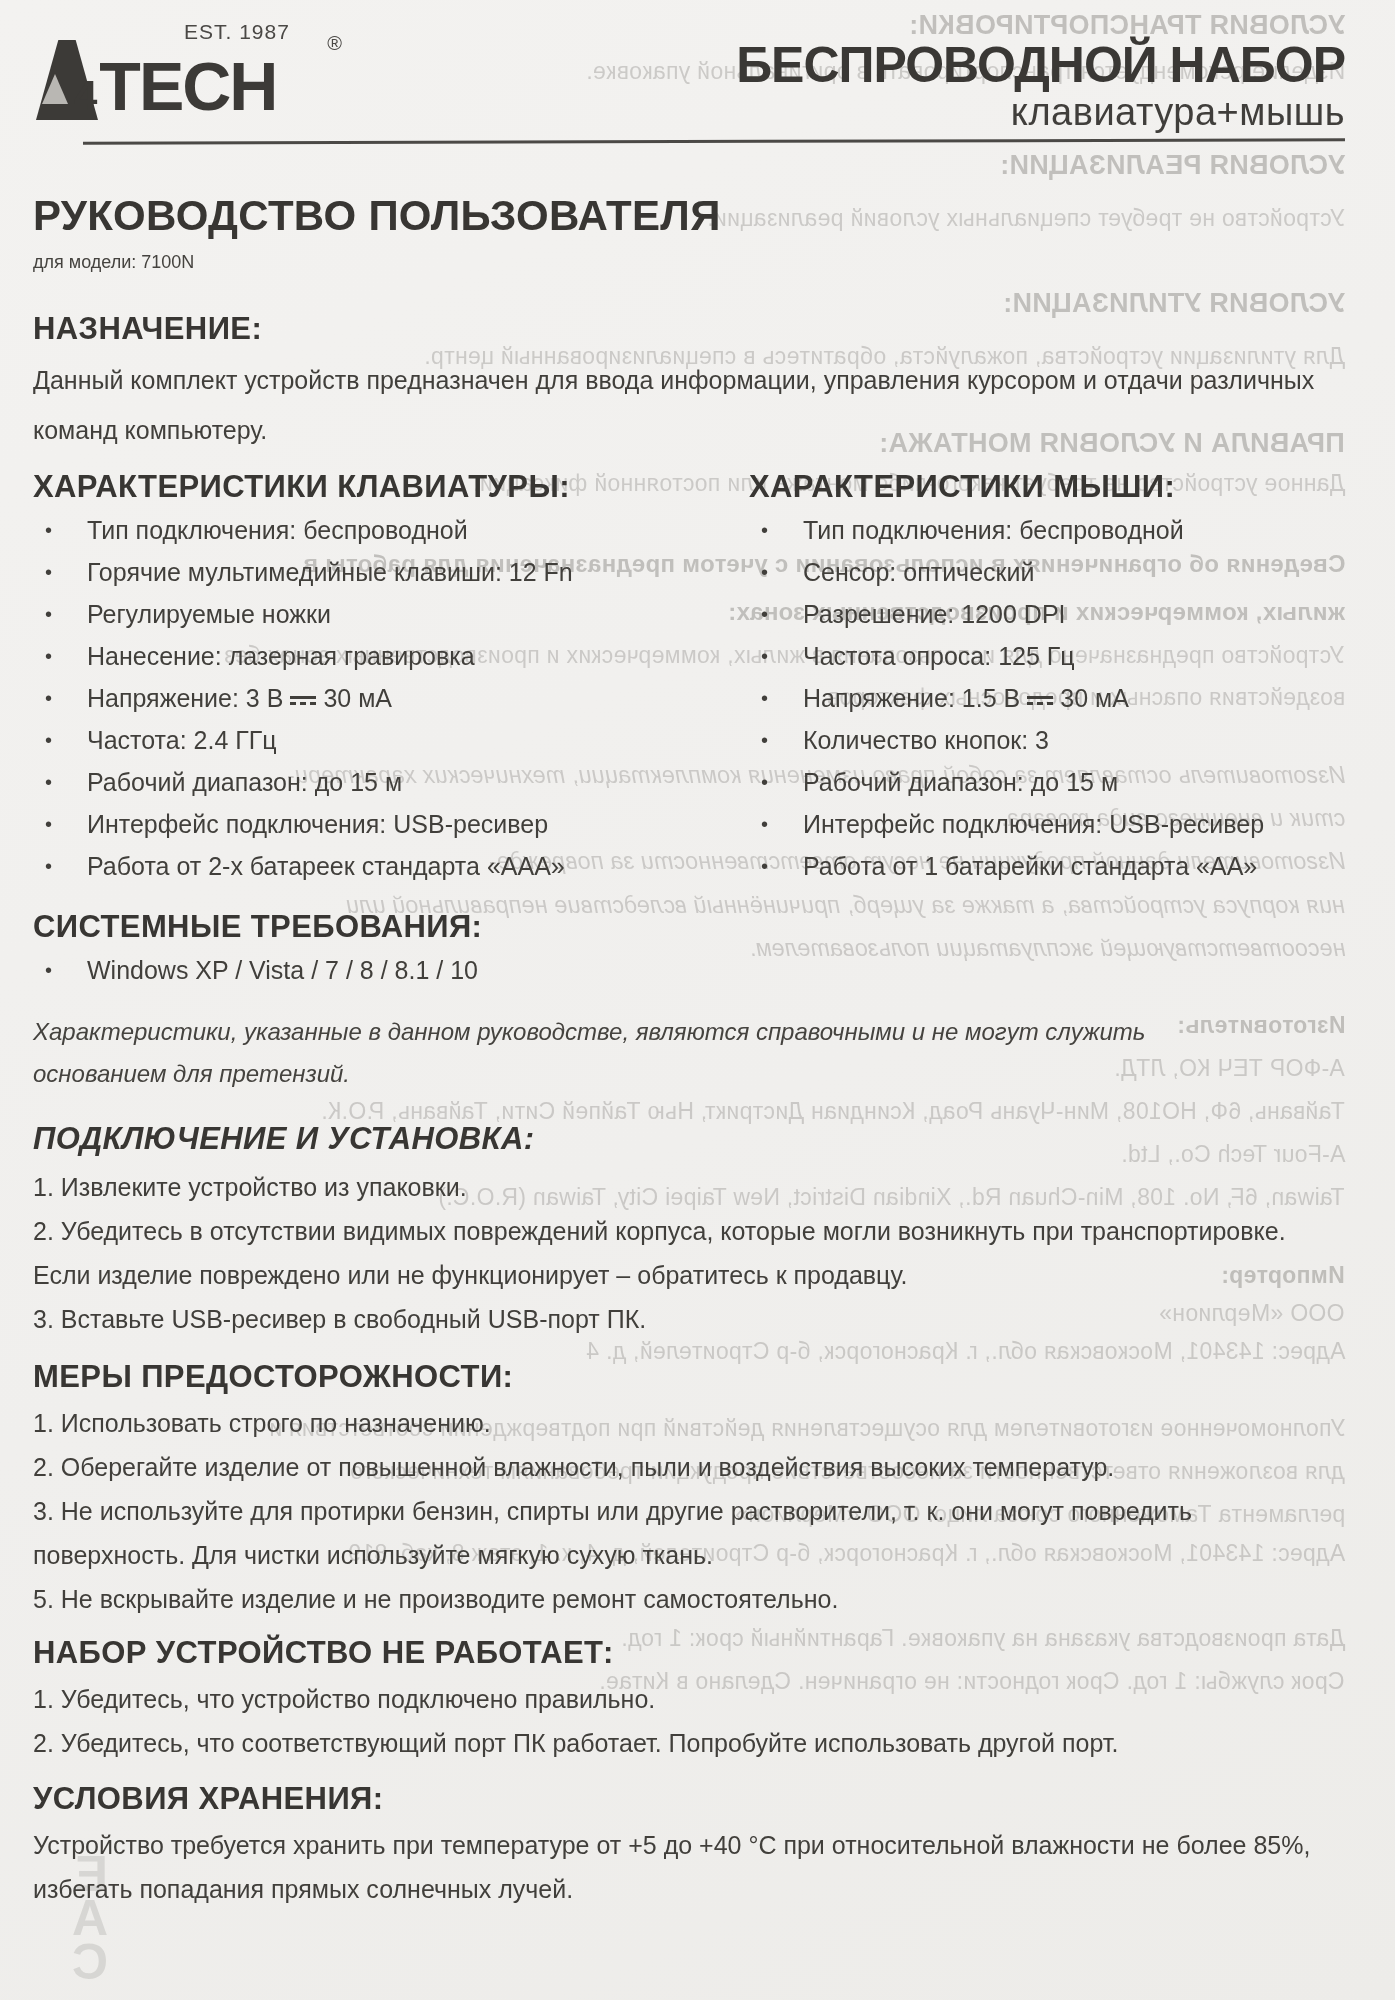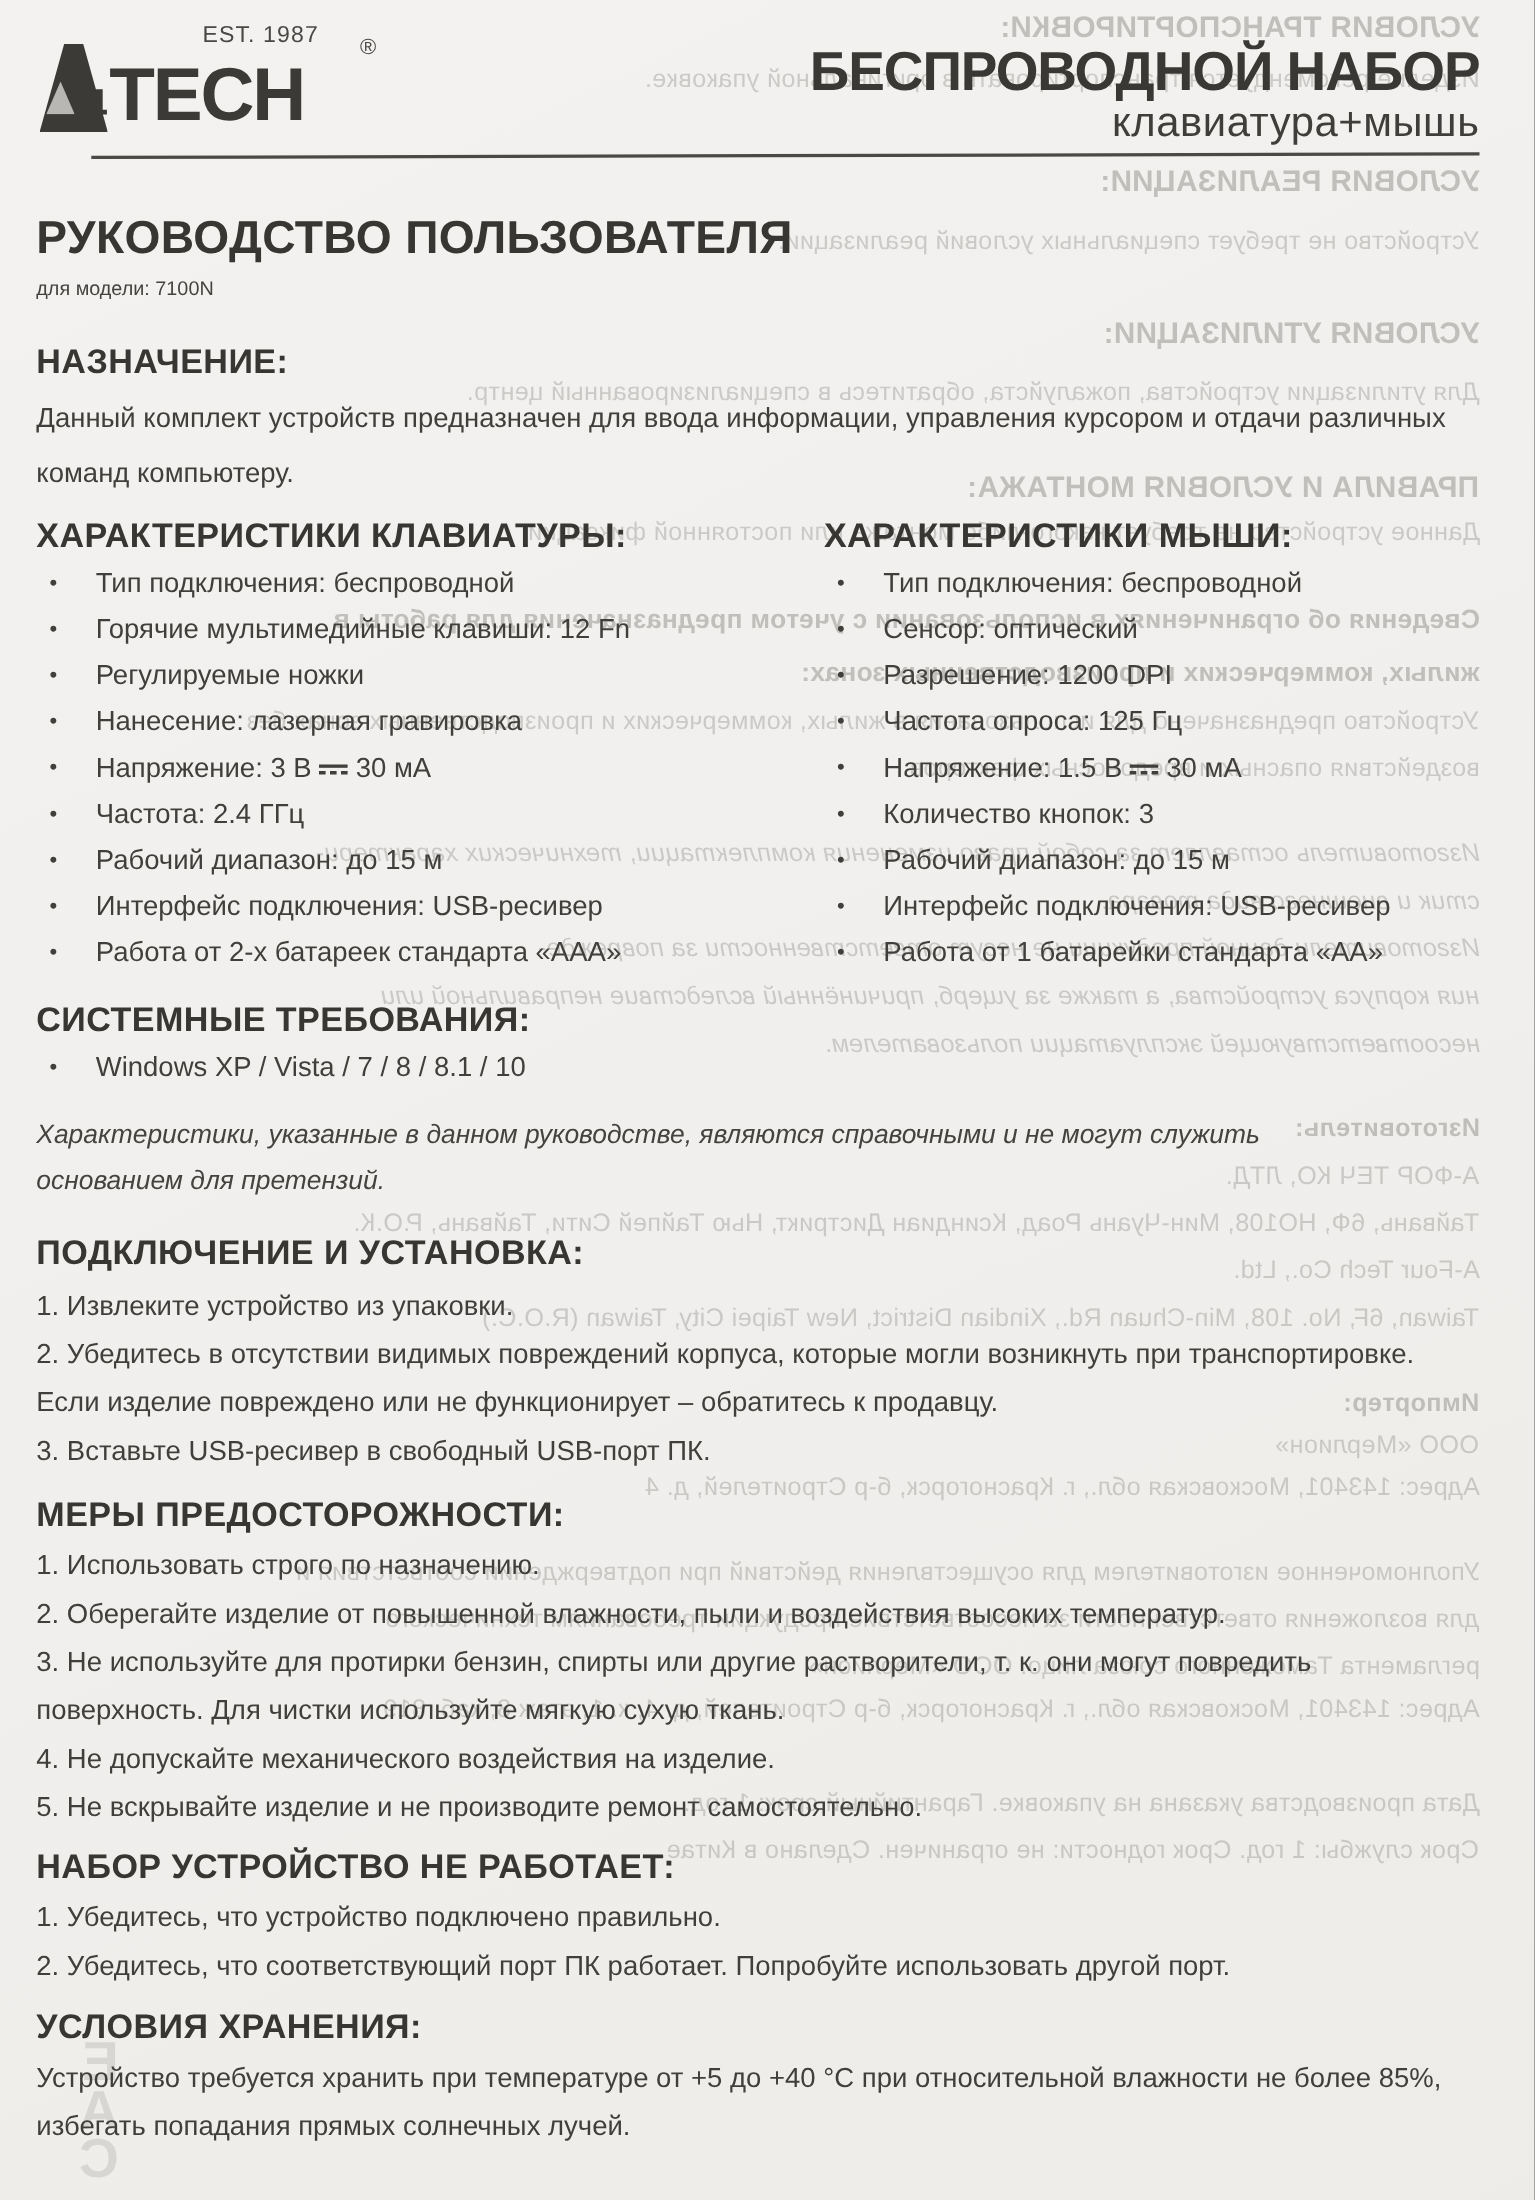--- a/index.html
+++ b/index.html
@@ -59,21 +59,21 @@
   .col-left{width:660px;flex:none;}
   .col-right{flex:1;margin-left:24px;}
   .spec-list{margin-top:10px;}
   .b-item{display:flex;align-items:flex-start;font-size:25px;line-height:30px;margin-bottom:12px;color:#413f3b;}
   .dot{width:42px;flex:none;padding-left:12px;font-size:20px;line-height:30px;color:#413f3b;}
   .dc-icon{display:inline-block;width:26px;height:13px;position:relative;margin:0 7px;}
   .dc-icon::before{content:"";position:absolute;left:0;right:0;top:2px;border-top:3px solid #413f3b;}
   .dc-icon::after{content:"";position:absolute;left:0;right:0;top:8px;border-top:3px dashed #413f3b;}
   .mt-sysreq{margin-top:16px;}
   .note{font-size:24px;line-height:42px;font-style:italic;margin-top:26px;max-width:1245px;color:#45433f;}
-  .mt-connect{margin-top:26px;}
+  .mt-connect{margin-top:26px;font-style:italic;}
   .steps{margin-top:8px;}
   .steps p{margin:0;font-size:25px;line-height:44px;color:#413f3b;}
   .mt-precaution{margin-top:18px;}
   .steps-tight{margin-top:6px;}
   .mt-trouble{margin-top:14px;}
   .mt-storage{margin-top:16px;}
   .storage-para{font-size:25px;line-height:44px;margin:6px 0 0 0;color:#413f3b;}
 </style>
 </head>
 <body>
@@ -243,21 +243,20 @@
         <p>1. Извлеките устройство из упаковки.</p>
         <p>2. Убедитесь в отсутствии видимых повреждений корпуса, которые могли возникнуть при транспортировке. Если изделие повреждено или не функционирует – обратитесь к продавцу.</p>
         <p>3. Вставьте USB-ресивер в свободный USB-порт ПК.</p>
       </div>
 
       <h2 class="mt-precaution">МЕРЫ ПРЕДОСТОРОЖНОСТИ:</h2>
       <div class="steps steps-tight">
         <p>1. Использовать строго по назначению.</p>
         <p>2. Оберегайте изделие от повышенной влажности, пыли и воздействия высоких температур.</p>
         <p>3. Не используйте для протирки бензин, спирты или другие растворители, т. к. они могут повредить поверхность. Для чистки используйте мягкую сухую ткань.</p>
-        <p>4. Не допускайте механического воздействия на изделие.</p>
         <p>5. Не вскрывайте изделие и не производите ремонт самостоятельно.</p>
       </div>
 
       <h2 class="mt-trouble">НАБОР УСТРОЙСТВО НЕ РАБОТАЕТ:</h2>
       <div class="steps steps-tight">
         <p>1. Убедитесь, что устройство подключено правильно.</p>
         <p>2. Убедитесь, что соответствующий порт ПК работает. Попробуйте использовать другой порт.</p>
       </div>
 
       <h2 class="mt-storage">УСЛОВИЯ ХРАНЕНИЯ:</h2>

